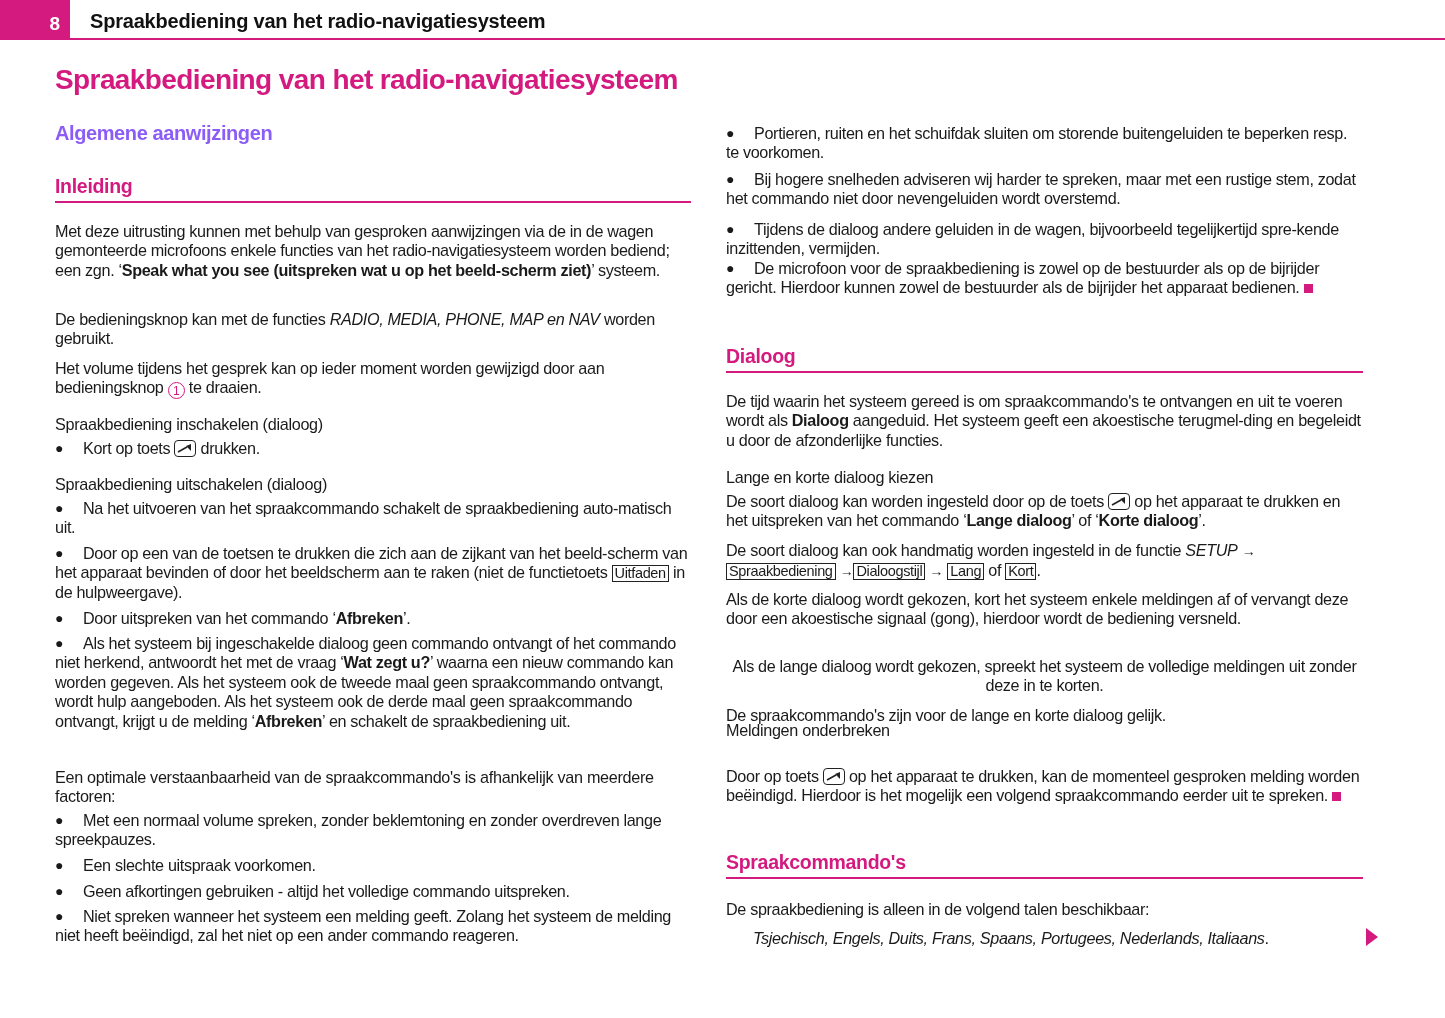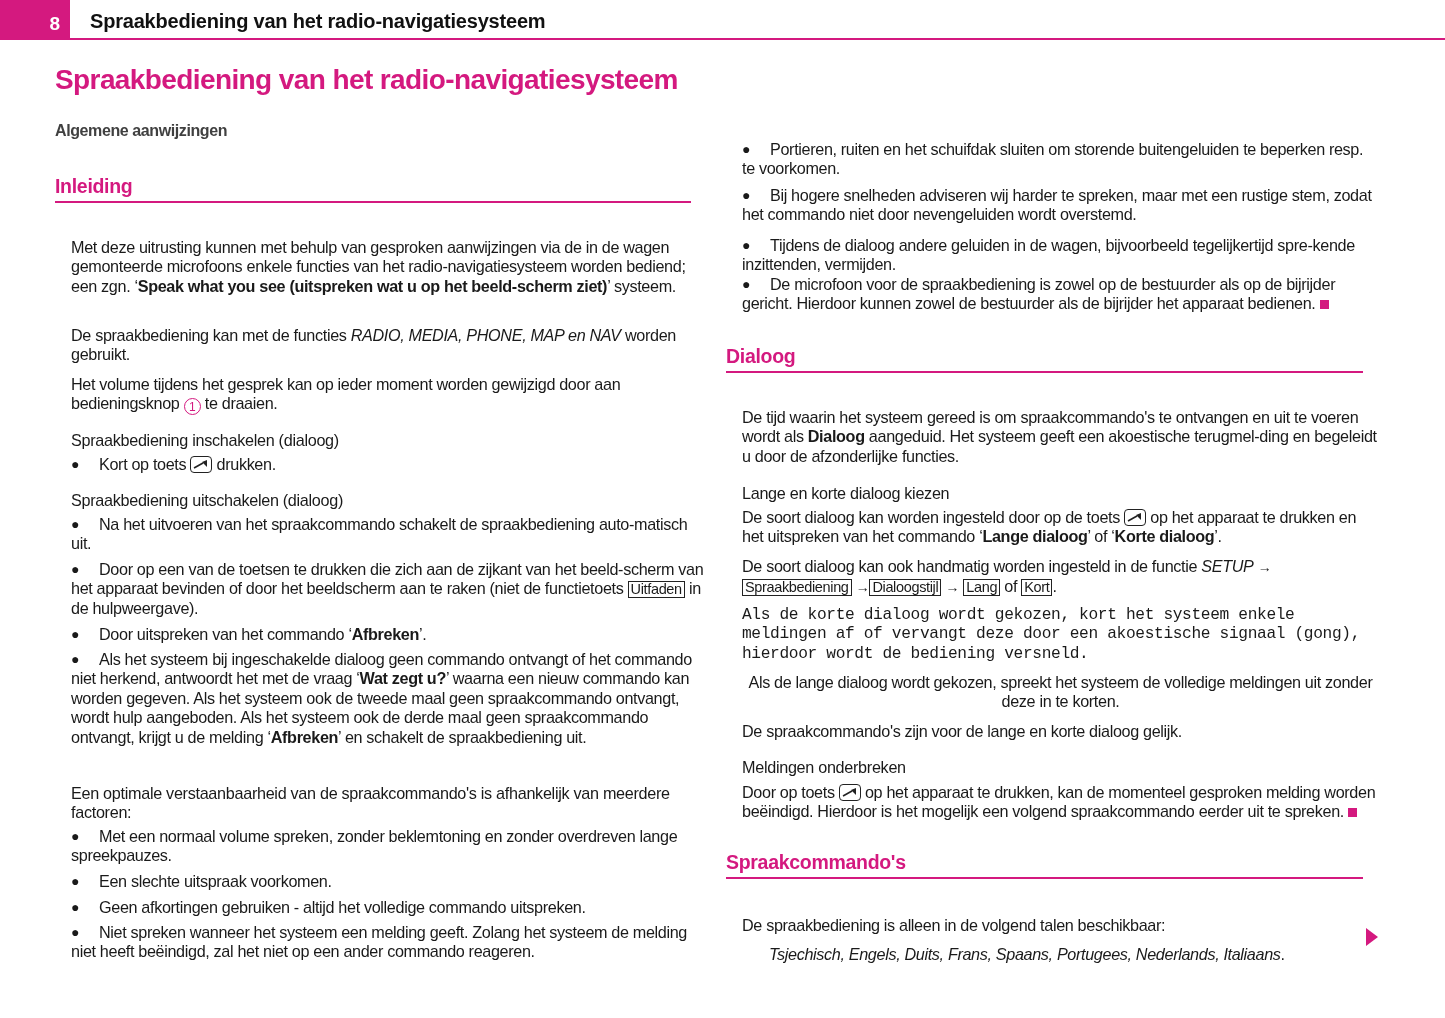--- a/index.html
+++ b/index.html
@@ -13,27 +13,27 @@
   .header-title { position: absolute; left: 90px; top: 10px; font-size: 20px; font-weight: bold;
                   font-family: "Liberation Sans", sans-serif; color: #111; letter-spacing: -0.2px; }
   .header-line { position: absolute; left: 70px; top: 38px; width: 1375px; height: 2px; background: #d4197f; }
 
   .col { position: absolute; top: 0; font-family: "Liberation Sans", sans-serif; font-size: 16.2px; line-height: 19.4px; }
   .col-left { left: 55px; width: 636px; }
   .col-right { left: 726px; width: 637px; }
 
   .h1 { position: absolute; left: 55px; top: 64px; font-size: 28px; font-weight: bold; color: #d4197f;
         font-family: "Liberation Sans", sans-serif; letter-spacing: -0.6px; }
-  .h2 { position: absolute; font-size: 16px; font-weight: bold; color: #404040; letter-spacing: -0.4px;
+  .h2 { position: absolute; font-size: 20px; font-weight: bold; color: #8b5cf6; letter-spacing: -0.4px;
         font-family: "Liberation Sans", sans-serif; }
   .h3 { position: absolute; font-size: 19.5px; font-weight: bold; color: #d4197f; letter-spacing: -0.3px;
         font-family: "Liberation Sans", sans-serif; }
   .h3-line { position: absolute; height: 1.5px; background: #d4197f; }
 
-  .blk { position: absolute; margin: 16px; }
+  .blk { position: absolute; margin: 0; }
   .para { letter-spacing: -0.35px; }
   .bold { font-weight: bold; }
   .ital { font-style: italic; }
   .sub { font-weight: normal; letter-spacing: -0.3px; }
   .bullet-dot { display: inline-block; width: 28px; font-size: 14px; vertical-align: 1px; }
 
   .key { display: inline-block; border: 1.2px solid #222; border-radius: 0; padding: 0 2px;
          line-height: 15px; font-size: 14.5px; vertical-align: 0; }
   .voicekey { display: inline-block; width: 22px; height: 17px; border: 1.3px solid #222; border-radius: 4px;
               vertical-align: -3px; position: relative; box-sizing: border-box; }
@@ -56,21 +56,21 @@
 </div>
 
 <div class="h1">Spraakbediening van het radio-navigatiesysteem</div>
 <div class="h2" style="left:55px; top:122px;">Algemene aanwijzingen</div>
 <div class="h3" style="left:55px; top:175px;">Inleiding</div>
 <div class="h3-line" style="left:55px; top:201px; width:636px;"></div>
 
 <div class="col col-left">
   <p class="blk para" style="top:222px; width:636px;"><span>Met deze uitrusting kunnen met behulp van gesproken aanwijzingen via de in de wagen gemonteerde microfoons enkele functies van het radio-navigatiesysteem worden bediend; een zgn. ‘</span><span class="bold">Speak what you see (uitspreken wat u op het beeld-scherm ziet)</span><span>’ systeem.</span></p>
 
-  <p class="blk para" style="top:310px; width:636px;"><span>De spraakbediening kan met de functies </span><span class="ital">RADIO, MEDIA, PHONE, MAP en NAV</span><span> worden gebruikt.</span></p>
+  <p class="blk para" style="top:310px; width:636px;"><span>De bedieningsknop kan met de functies </span><span class="ital">RADIO, MEDIA, PHONE, MAP en NAV</span><span> worden gebruikt.</span></p>
 
   <p class="blk para" style="top:359px; width:636px;"><span>Het volume tijdens het gesprek kan op ieder moment worden gewijzigd door aan bedieningsknop </span><span class="circle-num">1</span><span> te draaien.</span></p>
 
   <p class="blk sub" style="top:415px;">Spraakbediening inschakelen (dialoog)</p>
   <p class="blk para" style="top:439px;"><span class="bullet-dot">●</span><span>Kort op toets </span><span class="voicekey"><svg width="16" height="11" viewBox="0 0 16 11">
           <path d="M1 9 L10 4" stroke="#222" stroke-width="1.6"></path>
           <path d="M9 3 L14 1 L14 8 Z" fill="#222"></path>
         </svg></span><span> drukken.</span></p>
 
   <p class="blk sub" style="top:475px;">Spraakbediening uitschakelen (dialoog)</p>
@@ -95,25 +95,25 @@
   <p class="blk para" style="top:392px; width:637px;"><span>De tijd waarin het systeem gereed is om spraakcommando's te ontvangen en uit te voeren wordt als </span><span class="bold">Dialoog</span><span> aangeduid. Het systeem geeft een akoestische terugmel-ding en begeleidt u door de afzonderlijke functies.</span></p>
 
   <p class="blk sub" style="top:468px;">Lange en korte dialoog kiezen</p>
   <p class="blk para" style="top:492px; width:637px;"><span>De soort dialoog kan worden ingesteld door op de toets </span><span class="voicekey"><svg width="16" height="11" viewBox="0 0 16 11">
           <path d="M1 9 L10 4" stroke="#222" stroke-width="1.6"></path>
           <path d="M9 3 L14 1 L14 8 Z" fill="#222"></path>
         </svg></span><span> op het apparaat te drukken en het uitspreken van het commando ‘</span><span class="bold">Lange dialoog</span><span>’ of ‘</span><span class="bold">Korte dialoog</span><span>’.</span></p>
 
   <p class="blk para" style="top:541px; width:637px;"><span>De soort dialoog kan ook handmatig worden ingesteld in de functie </span><span class="ital">SETUP</span> <span class="arrow">→</span><br><span class="key">Spraakbediening</span> <span class="arrow">→</span><span class="key">Dialoogstijl</span> <span class="arrow">→</span> <span class="key">Lang</span><span> of </span><span class="key">Kort</span><span>.</span></p>
 
-  <p class="blk para" style="top:590px; width:637px;font-family:Liberation Mono, monospace;">Als de korte dialoog wordt gekozen, kort het systeem enkele meldingen af of vervangt deze door een akoestische signaal (gong), hierdoor wordt de bediening versneld.</p>
+  <p class="blk para" style="top:590px; width:637px;">Als de korte dialoog wordt gekozen, kort het systeem enkele meldingen af of vervangt deze door een akoestische signaal (gong), hierdoor wordt de bediening versneld.</p>
   <p class="blk para" style="top:657px; width:637px;text-align:center;">Als de lange dialoog wordt gekozen, spreekt het systeem de volledige meldingen uit zonder deze in te korten.</p>
   <p class="blk para" style="top:706px; width:637px;">De spraakcommando's zijn voor de lange en korte dialoog gelijk.</p>
 
-  <p class="blk sub" style="top:742px;">Meldingen onderbreken</p>
+  <p class="blk sub" style="top:721px;">Meldingen onderbreken</p>
   <p class="blk para" style="top:767px; width:637px;"><span>Door op toets </span><span class="voicekey"><svg width="16" height="11" viewBox="0 0 16 11">
           <path d="M1 9 L10 4" stroke="#222" stroke-width="1.6"></path>
           <path d="M9 3 L14 1 L14 8 Z" fill="#222"></path>
         </svg></span><span> op het apparaat te drukken, kan de momenteel gesproken melding worden beëindigd. Hierdoor is het mogelijk een volgend spraakcommando eerder uit te spreken.</span><span class="endmark"></span></p>
 
   <p class="blk para" style="top:900px; width:637px;">De spraakbediening is alleen in de volgend talen beschikbaar:</p>
   <p class="blk para" style="top:929px; left:27px; width:610px;"><span class="ital">Tsjechisch, Engels, Duits, Frans, Spaans, Portugees, Nederlands, Italiaans</span><span>.</span></p>
 </div>
 
 <div class="h3" style="left:726px; top:345px;">Dialoog</div>

